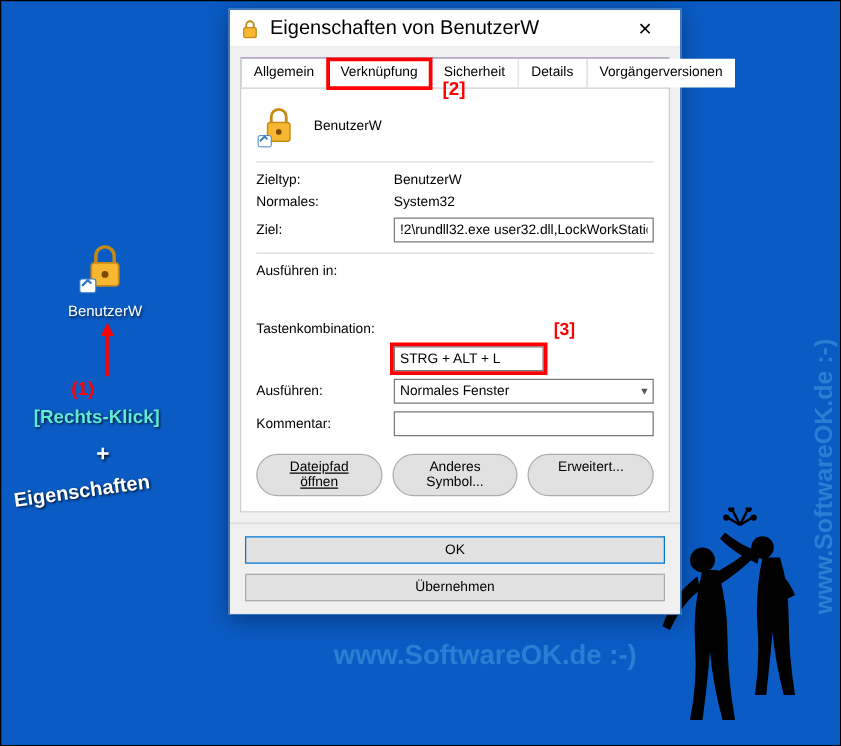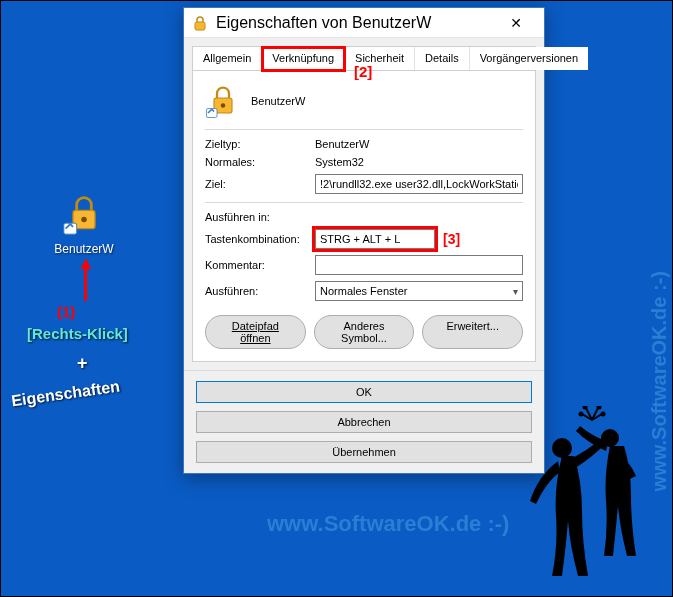--- a/index.html
+++ b/index.html
@@ -187,21 +187,21 @@
 
 .dialog-buttons {
   background: #f0f0f0;
   padding: 10px 12px;
   display: flex; justify-content: flex-end; gap: 8px;
   border-top: 1px solid #d9d9d9;
   flex-direction: column;
 }
 .dlg-btn { min-width: 80px; }
 
-.red-box { outline: 3px solid #ff0000; outline-offset: 0px; }
+.red-box { outline: 3px solid #ff0000; outline-offset: 0px; margin-top: 48px; }
 
 .anno-2 {
   position: absolute;
   color: #ff0000; font-weight: bold; font-size: 15px;
 }
 .anno-2.n2 { left: 353px; top: 62px; }
 .anno-3 {
   color: #ff0000; font-weight: bold; font-size: 14px;
   margin-left: 8px;
 }
@@ -318,40 +318,39 @@
       <div class="row">
         <span class="lbl">Ausführen in:</span>
       </div>
       <div class="row">
         <span class="lbl">Tastenkombination:</span>
         <input type="text" class="red-box" style="max-width: 120px;" value="STRG + ALT + L">
         <span class="anno-3">[3]</span>
         <span style="flex:1"></span>
       </div>
       <div class="row">
-        <span class="lbl">Kommentar:</span>
-        <input type="text" value="" style="">
-      </div>
-      <div class="row">
         <span class="lbl">Ausführen:</span>
         <div class="combo">
           <span>Normales Fenster</span>
           <span class="chev">▾</span>
         </div>
       </div>
+      <div class="row">
+        <span class="lbl">Kommentar:</span>
+        <input type="text" value="" style="">
+      </div>
 
       <div class="btnrow">
         <div class="btn"><span class="underline-letter">Dateipfad öffnen</span></div>
         <div class="btn">Anderes Symbol...</div>
         <div class="btn">Erweitert...</div>
       </div>
 
     </div>
   </div>
 
   <div class="dialog-buttons">
     <div class="dlg-btn" style="border:1px solid #0078d7">OK</div>
-    <div class="dlg-btn">Abbrechen</div>
     <div class="dlg-btn">Übernehmen</div>
   </div>
 </div>
 
 <div class="anno-2 n2">[2]</div>
 
 </body></html>

